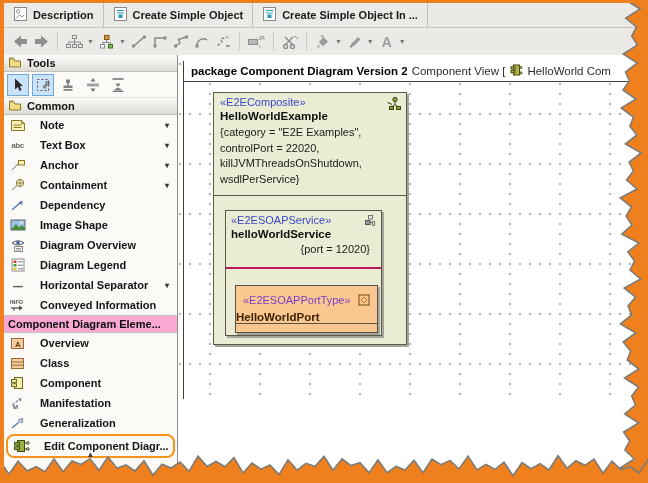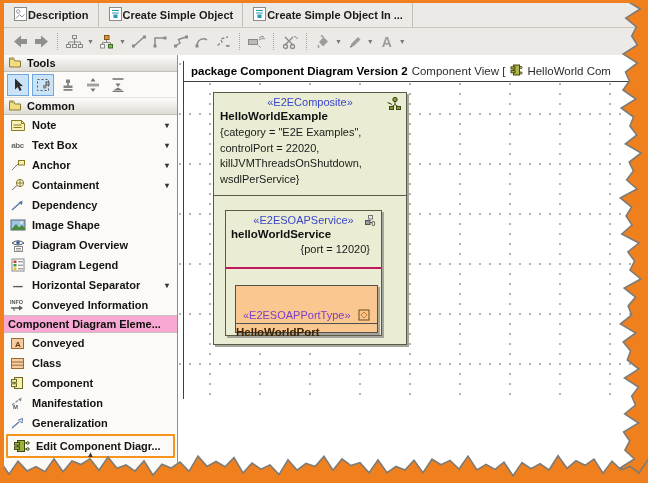--- a/index.html
+++ b/index.html
@@ -9,66 +9,66 @@
 
   
   .edge-top{position:absolute;left:0;top:0;width:100%;height:3px;background:#F0801E;z-index:62}
   .edge-left{position:absolute;left:0;top:0;width:4px;height:100%;background:#F0801E;z-index:62}
   svg.torn{position:absolute;z-index:60;pointer-events:none}
   #tornRight{right:0;top:0}
   #tornBottom{left:0;bottom:0}
 
   
   .tabbar{position:absolute;left:4px;top:3px;width:644px;height:25px;background:#ECEAE6;display:flex;align-items:stretch;border-bottom:1px solid #C9C6C0;z-index:5}
-  .tab{display:flex;align-items:center;padding:0 9px;font-weight:bold;font-size:11px;color:#1a1a1a;white-space:nowrap;cursor:default}
+  .tab{display:flex;align-items:center;gap:5px;padding:0 9px;font-weight:bold;font-size:11px;color:#1a1a1a;white-space:nowrap;cursor:default}
   .tab.inactive{border-right:1px solid #C2BFB9}
   .tab.active{background:#F7F6F3;border:1px solid #97948D;border-bottom:none}
   .tab .x{margin-left:7px;font-size:12px;font-weight:bold;color:#444;line-height:1}
 
   
   .toolbar{position:absolute;left:4px;top:28px;width:644px;height:27px;background:#ECEAE6;display:flex;align-items:center;padding:0 6px;gap:1px;z-index:4}
   .tsep{width:1px;height:17px;border-left:1px dotted #A8A5A0;margin:0 5px}
   .tbtn{height:22px;min-width:20px;display:flex;align-items:center;justify-content:center;padding:0 1px}
   .caret{font-size:7px;color:#7a7a7a;margin:0 2px 0 1px}
 
   
   .sidebar{position:absolute;left:4px;top:55px;width:174px;height:428px;background:#FBFAF7;border-right:1px solid #8F8D87;z-index:3}
   .sechdr{height:17px;display:flex;align-items:center;gap:5px;padding:0 4px;font-size:11px;font-weight:bold;color:#111;background:linear-gradient(#FDFCFB,#DEDBD4);border-bottom:1px solid #C2BFB8}
   .toolrow{height:26px;display:flex;align-items:center;gap:3px;padding:2px 3px;border-bottom:1px solid #E4E1DB}
   .tool{width:22px;height:22px;display:flex;align-items:center;justify-content:center;border:1px solid transparent}
   .tool.sel{background:#CBE3F9;border:1px solid #6FA7DC}
-  .item{height:20px;display:flex;align-items:center;gap:6px;padding:0 5px;font-size:11px;font-weight:bold;color:#141414}
+  .item{height:20px;display:flex;align-items:center;gap:14px;padding:0 5px;font-size:11px;font-weight:bold;color:#141414}
   .item .lbl{flex:1;white-space:nowrap;overflow:hidden}
   .item .ic{width:17px;display:flex;justify-content:center}
   .drop{font-size:8px;color:#333;padding-right:3px}
   .grphdr{height:18px;background:#f9a8d4;border-top:1px solid #C6C3BD;border-bottom:1px solid #C6C3BD;display:flex;align-items:center;padding:0 4px;font-size:11px;font-weight:bold;color:#0d0d0d;white-space:nowrap}
-  .hl{border:2px solid #F7941D;border-radius:1px;margin:1px 2px 0 2px}
+  .hl{border:2px solid #F7941D;border-radius:8px;margin:1px 2px 0 2px}
   .hl .item{height:20px}
   .scrollarrow{position:absolute;left:0;right:0;bottom:24px;text-align:center;font-size:8px;color:#3a3a3a}
   .abc{font-size:8px;color:#6a6a6a;font-weight:bold;letter-spacing:-.5px}
   .dashes{font-size:10px;color:#555;font-weight:bold;letter-spacing:-1px}
 
   
   .canvas{position:absolute;left:178px;top:55px;width:470px;height:344px;background:#fff;z-index:1;
     background-image:radial-gradient(circle,#B2B2B2 1px,transparent 1.2px),radial-gradient(circle,#B2B2B2 1px,transparent 1.2px);
     background-size:10px 50px,50px 10px;background-position:7px 34px,7px 34px}
   .frame-hdr{position:absolute;left:5px;top:6px;right:0;height:21px;background:#fff;border-left:1px solid #3F3F36;border-bottom:1px solid #3F3F36;display:flex;align-items:center;gap:4px;padding:0 7px;font-size:11.5px;color:#2c2c2c;white-space:nowrap;overflow:hidden}
   .frame-hdr b{color:#000}
   .frame-vline{position:absolute;left:5px;top:27px;bottom:0;width:1px;background:#3F3F36}
 
   .box{position:absolute;background:#EAEDD3;border:1px solid #5A5A46;box-shadow:2px 2px 0 #A6A59D}
   .outer{left:35px;top:37px;width:194px;height:253px}
   .obhdr{height:103px;border-bottom:1px solid #5A5A46;padding:3px 6px;position:relative}
-  .stereo{text-align:center;font-size:11px;color:#3A45C8}
+  .stereo{font-size:11px;color:#3A45C8}
   .bname{text-align:left;font-size:11.5px;font-weight:bold;color:#101010;margin:2px 0 3px}
   .props{font-size:11px;color:#1a1a1a;line-height:15.5px}
   .service{left:11px;top:14px;width:157px;height:126px}
   .svhdr{height:58px;border-bottom:2px solid #be185d;padding:3px 5px;position:relative}
   .pright{text-align:right;padding-right:6px;font-size:11px;color:#1a1a1a;margin-top:1px}
-  .port{position:absolute;left:9px;top:16px;width:143px;height:48px;background:#FBC791;border:1px solid #55504A;box-shadow:2px 2px 0 #A6A59D;padding-top:19px}
+  .port{position:absolute;left:9px;top:16px;width:143px;height:48px;background:#FBC791;border:1px solid #55504A;box-shadow:2px 2px 0 #A6A59D;padding-top:4px}
   .port .stereo{color:#7B3FC4;display:inline}
   .port .srow{text-align:center}
   .port .bname{color:#3B2300;margin:1px 0 12px}
   .portstrip{position:absolute;left:0;right:0;bottom:0;height:9px;border-top:1px solid #55504A}
   .cicon{position:absolute;top:3px;right:4px}
   .picon{display:inline-block;vertical-align:-2px;margin-left:3px}
 </style>
 </head>
 <body>
 
@@ -375,21 +375,21 @@
       <span>Component Diagram Eleme...</span>
     </div>
 
     <div class="item">
       <span class="ic">
         <svg width="15" height="13">
             <rect x="1.5" y="1.5" width="12" height="10" fill="#F5CBA2" stroke="#9a6a30"></rect>
             <text x="5" y="9.5" font-size="8" font-weight="bold" fill="#6a3a10" font-family="Liberation Sans, sans-serif">A</text>
           </svg>
       </span>
-      <span class="lbl">Conveyed</span>
+      <span class="lbl">Overview</span>
     </div>
     <div class="item">
       <span class="ic">
         <svg width="15" height="13">
             <rect x="1.5" y="1.5" width="12" height="10" fill="#F5CBA2" stroke="#9a6a30"></rect>
             <path d="M1.5 5 h12 M1.5 8.2 h12" stroke="#9a6a30" fill="none"></path>
           </svg>
       </span>
       <span class="lbl">Class</span>
     </div>

